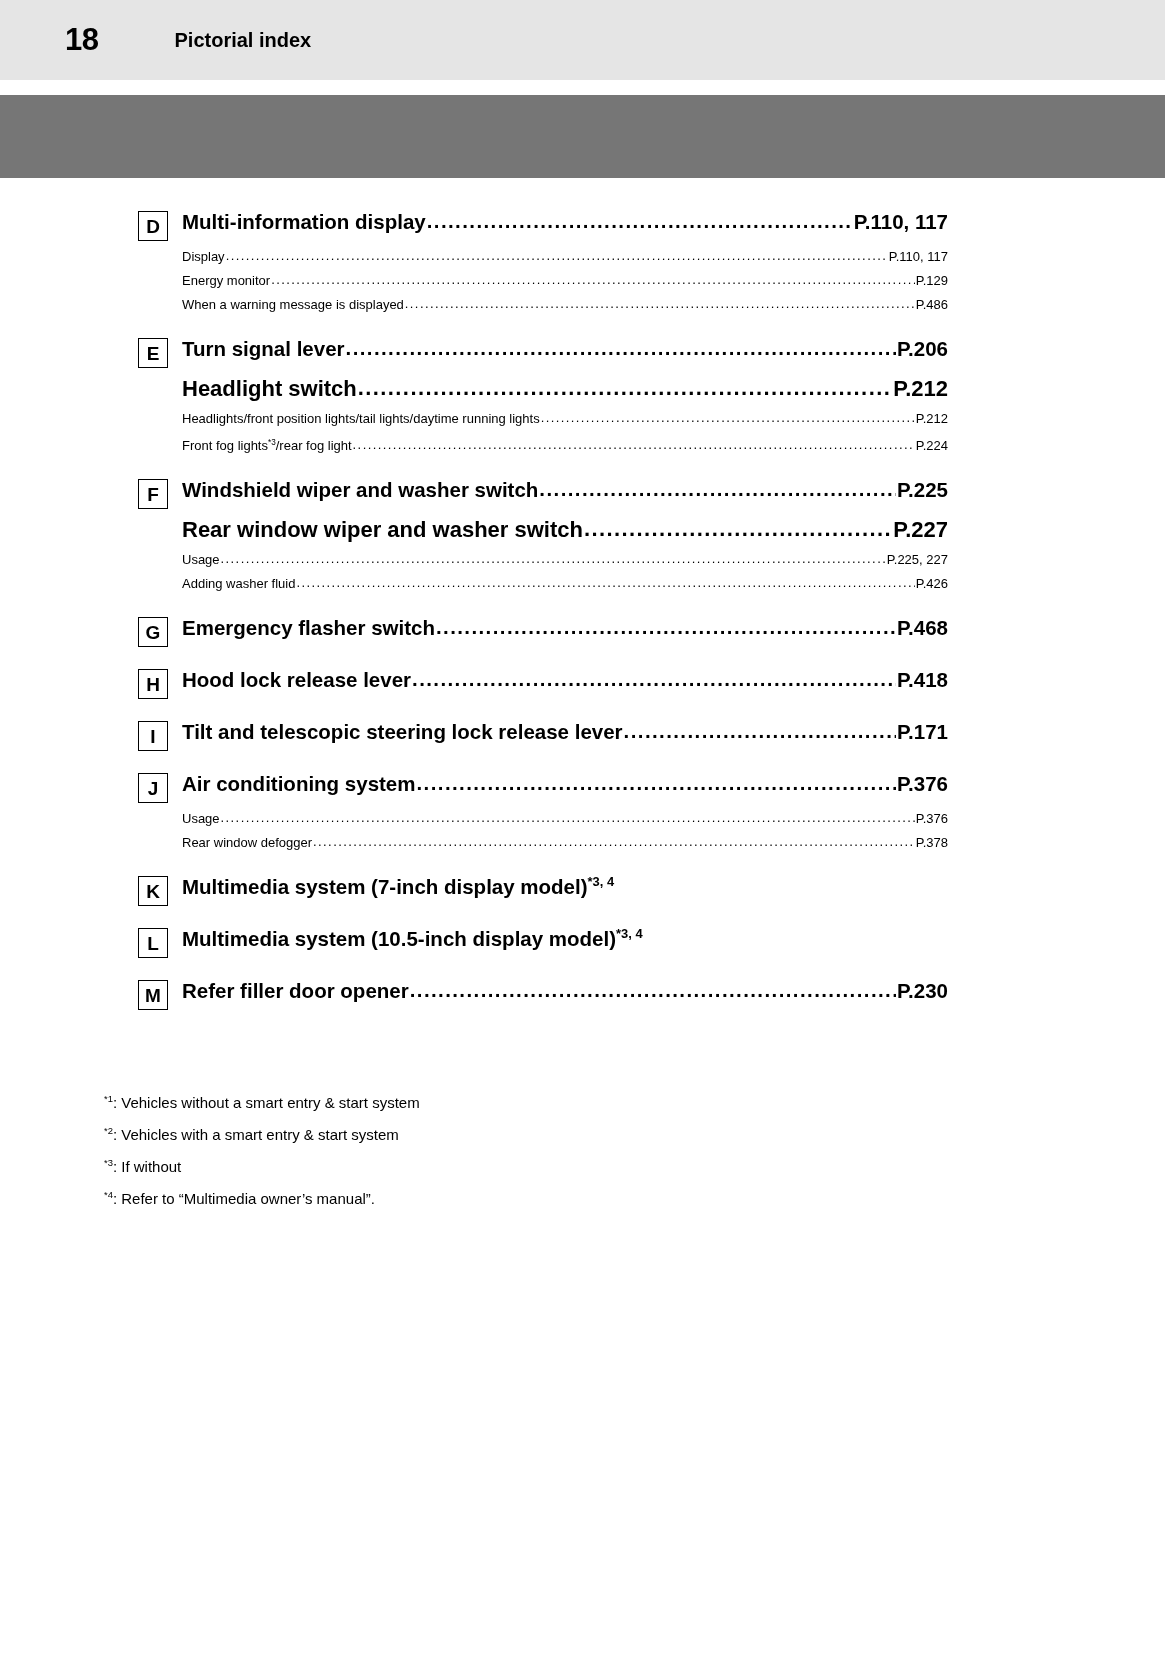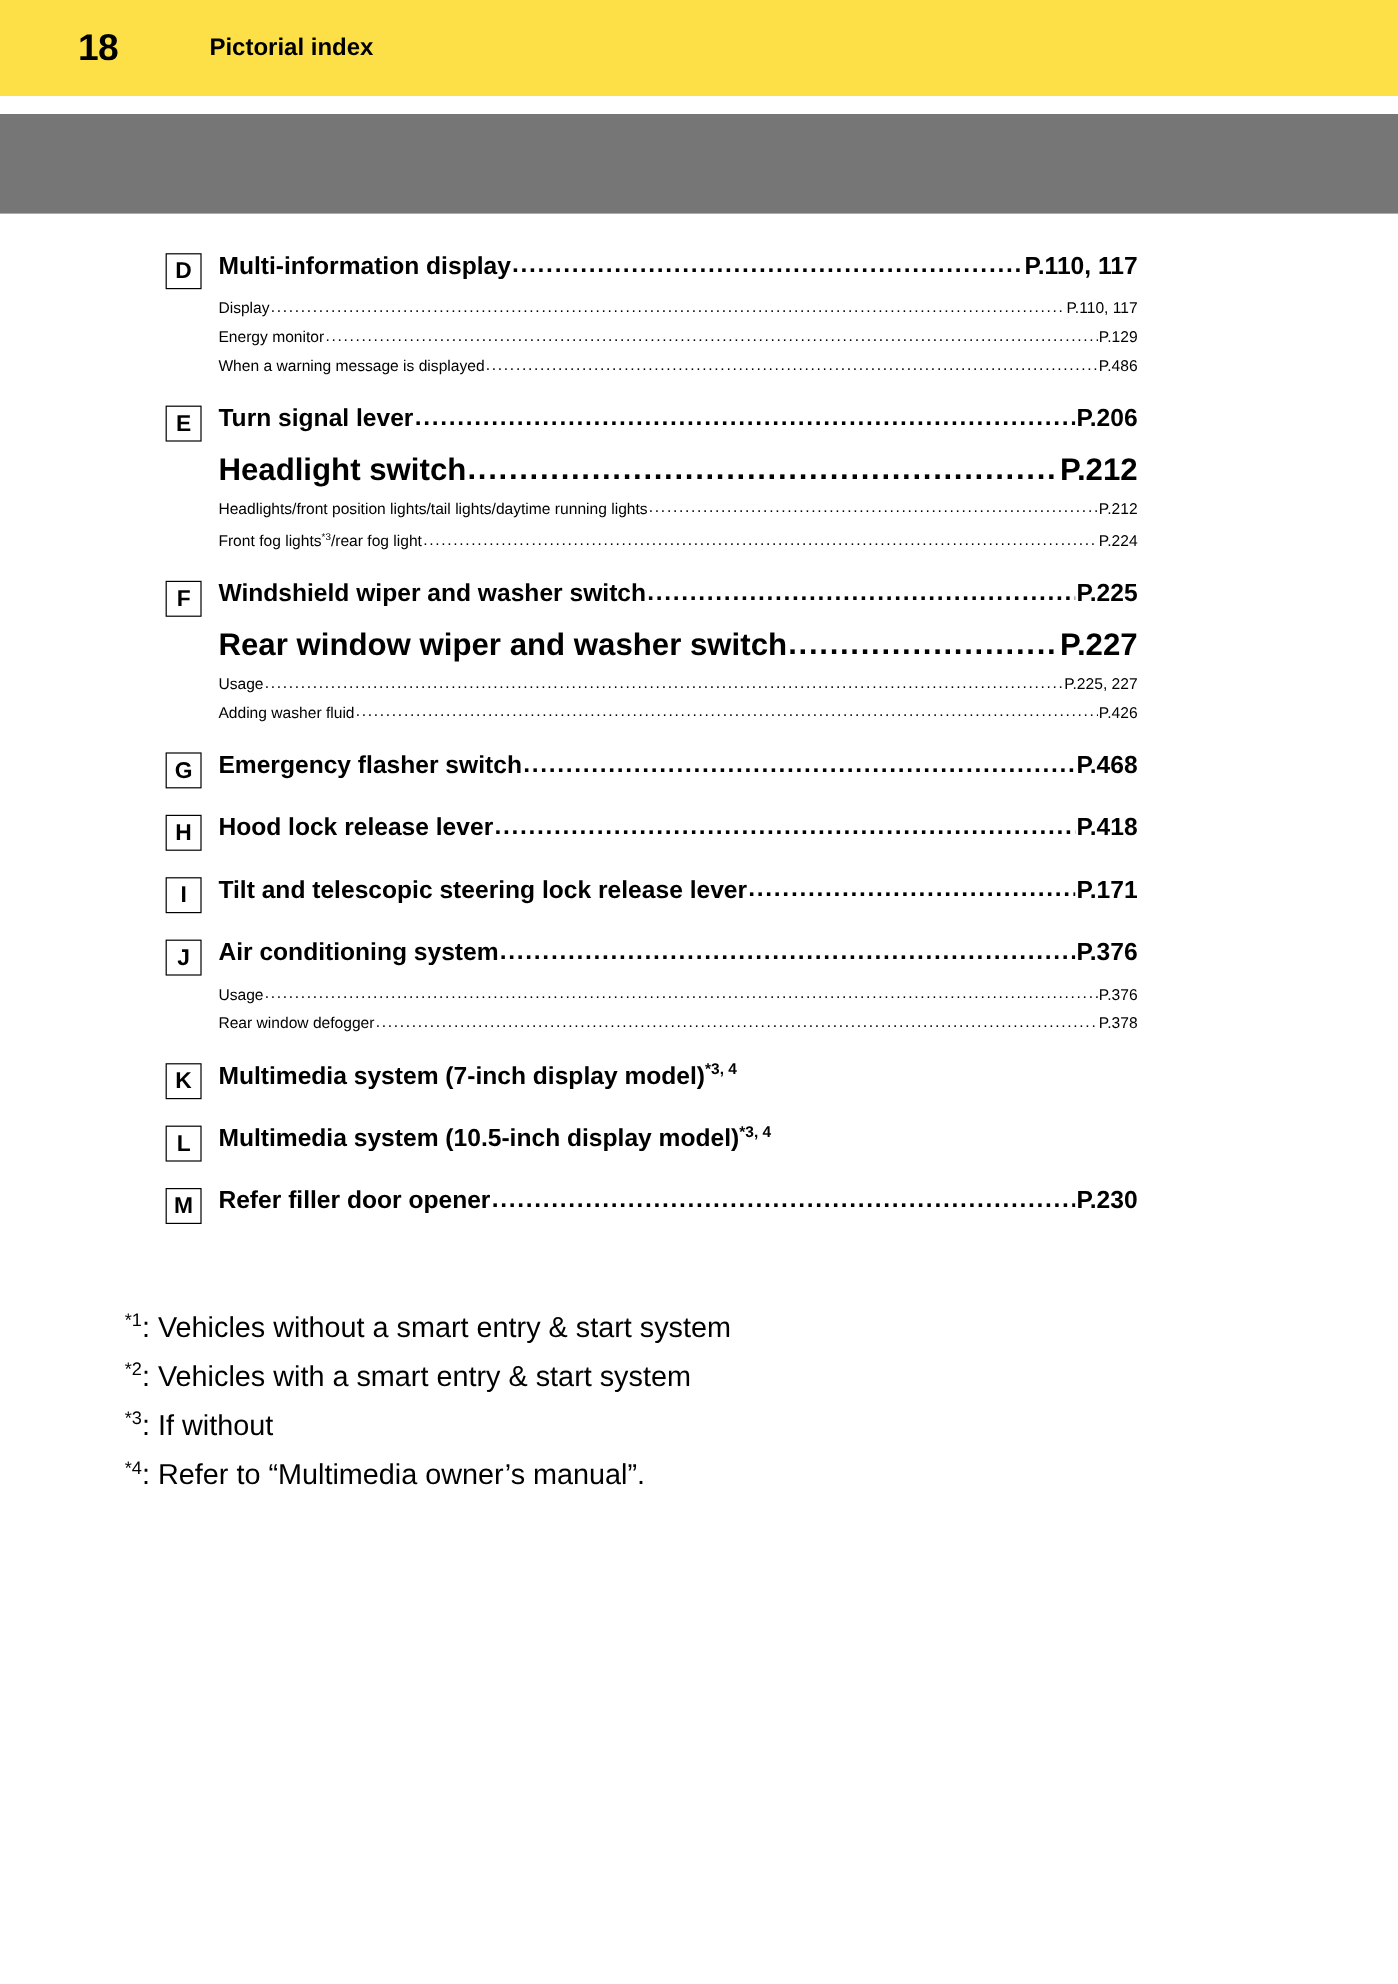--- a/index.html
+++ b/index.html
@@ -16,21 +16,21 @@
     overflow: hidden;
   }
 
   
   .page-header {
     position: absolute;
     left: 0;
     top: 0;
     width: 1165px;
     height: 80px;
-    background: #fde047;
+    background: #e5e5e5;
     display: flex;
     align-items: center;
   }
   .page-number {
     font-size: 31px;
     font-weight: bold;
     margin-left: 65px;
     letter-spacing: -0.5px;
   }
   .header-title {
@@ -120,42 +120,42 @@
   .row-main {
     font-size: 20.5px;
     font-weight: bold;
     margin-top: 0;
   }
   .row-sub {
     font-size: 13px;
     font-weight: normal;
   }
   .row-sub-bold {
-    font-size: 26px;
+    font-size: 22px;
     font-weight: bold;
   }
 
   
   .gap-lg { height: 22px; }
   .gap-md { height: 12px; }
   .gap-sm { height: 9px; }
 
   sup.fn {
     font-size: 0.63em;
     vertical-align: super;
     line-height: 0;
     font-weight: bold;
   }
   .row-sub sup.fn { font-weight: normal; }
 
   
   .footnotes {
     margin-left: 104px;
     margin-top: 17px;
-    font-size: 24px;
+    font-size: 15px;
     line-height: 1.0;
   }
   .footnote {
     margin-bottom: 17px;
     white-space: nowrap;
   }
   .footnote sup {
     font-size: 0.63em;
     vertical-align: super;
     line-height: 0;

